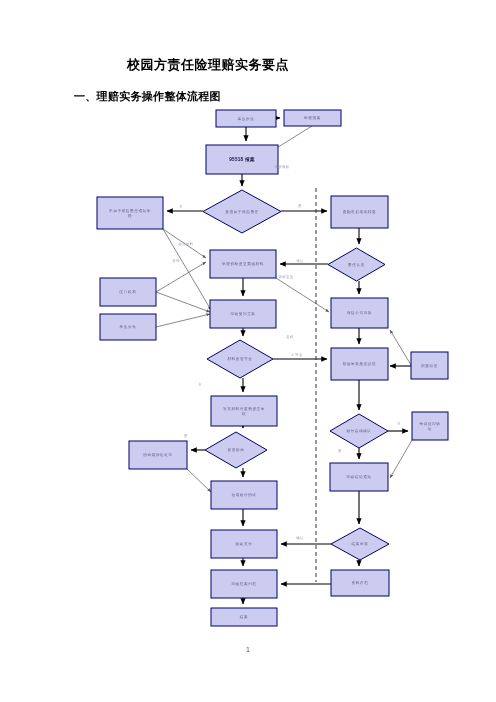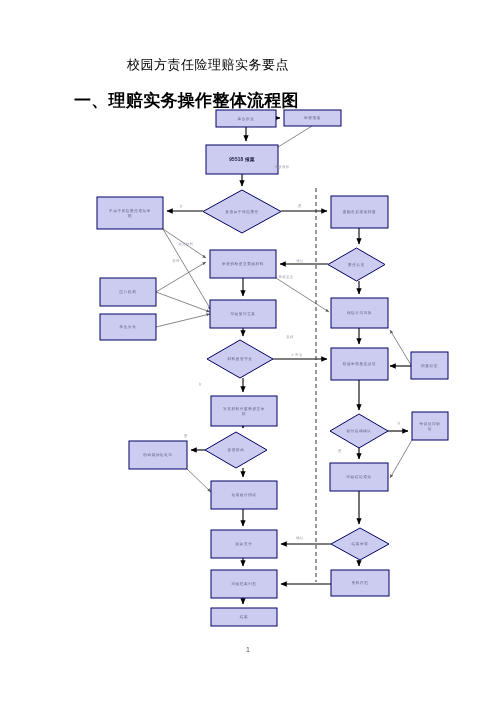--- a/index.html
+++ b/index.html
@@ -17,29 +17,29 @@
     background: #ffffff;
     overflow: hidden;
   }
   #doc-title {
     position: absolute;
     left: 0;
     top: 56px;
     width: 416px;
     text-align: center;
     font-size: 13px;
-    font-weight: normal;
+    font-weight: bold;
     color: #000000;
     letter-spacing: 0.5px;
   }
   #section-heading {
     position: absolute;
     left: 74px;
     top: 89px;
-    font-size: 17px;
+    font-size: 11px;
     font-weight: bold;
     color: #000000;
     letter-spacing: 0.3px;
   }
   #page-number {
     position: absolute;
     left: 0;
     top: 646px;
     width: 496px;
     text-align: center;

